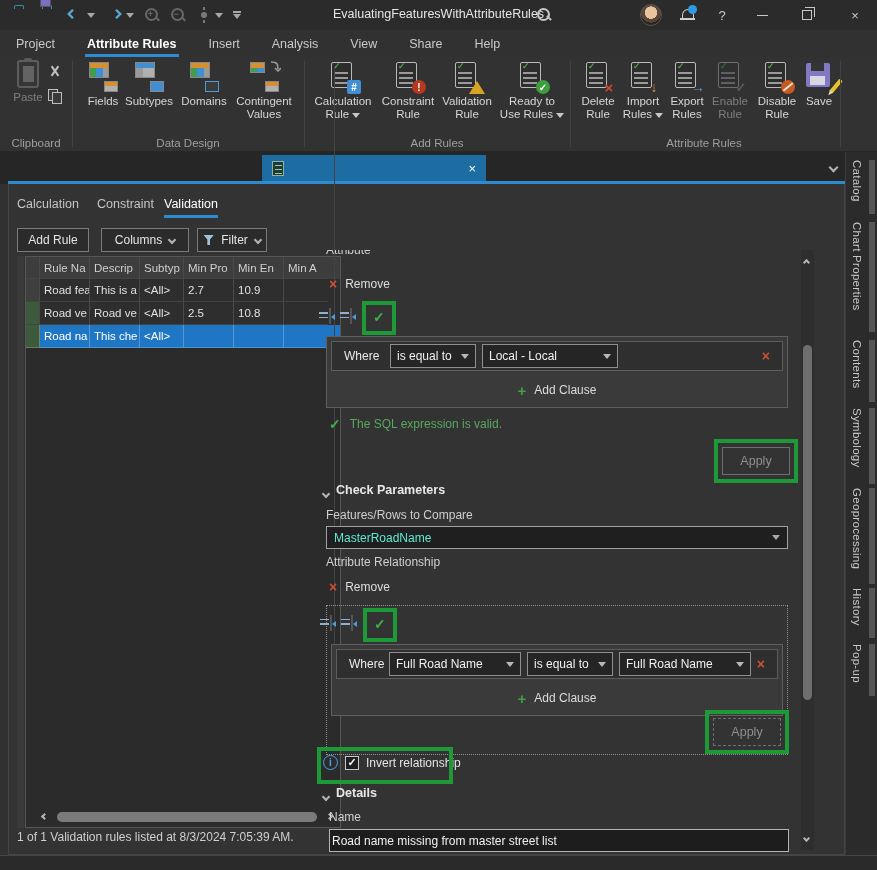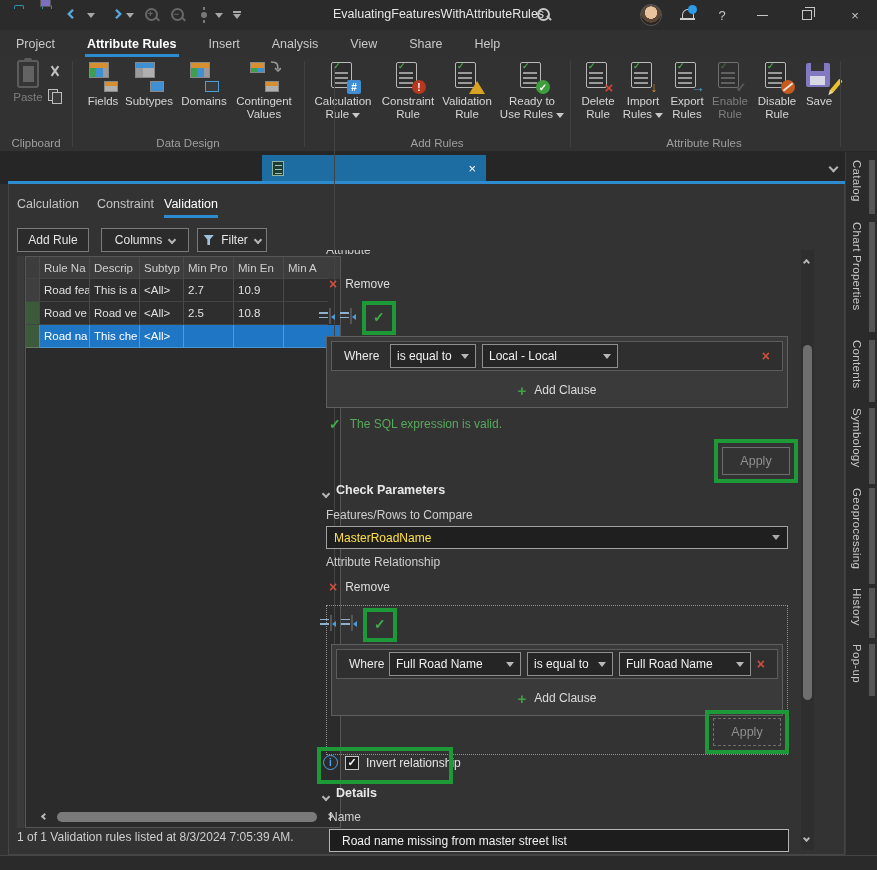--- a/index.html
+++ b/index.html
@@ -147,28 +147,28 @@
   .green-box { position:absolute; border:4px solid #1d9937; pointer-events:none; z-index:5; }
   .exp-ico { position:relative; width:16px; height:15px; background:#2d2d2d; border:1px solid #555; }
   .exp-ico::before { content:""; position:absolute; right:2px; top:3px; width:9px; height:9px; background:repeating-linear-gradient(to bottom,#8fb0cf 0 1.5px,transparent 1.5px 4.5px); }
   .exp-ico::after { content:""; position:absolute; left:1px; top:5px; width:0; height:0; border-top:3px solid transparent; border-bottom:3px solid transparent; border-right:4px solid #4a9fd8; }
   .clausebox { position:absolute; background:#3a3a3a; border:1px solid #5f5f5f; }
   .whererow { position:absolute; left:4px; right:4px; top:4px; height:30px; background:#2f2f2f; border:1px solid #5c5c5c; display:flex; align-items:center; }
   .dd { height:24px; background:#252525; border:1px solid #8f8f8f; color:#f0f0f0; display:flex; align-items:center; padding:0 6px; font-size:12px; }
   .dd .caret-d { margin-left:auto; border-top-color:#b8b8b8; }
   .addclause { position:absolute; left:4px; right:4px; bottom:3px; height:28px; display:flex; align-items:center; justify-content:center; gap:8px; color:#dcdcdc; font-size:12px; }
   .applybtn { position:absolute; width:68px; height:28px; border:1px solid #6e6e6e; color:#8f8f8f; font-size:12.5px; display:flex; align-items:center; justify-content:center; background:transparent; }
-  .combo { position:absolute; height:23px; background:#1f1f1f; border:1px solid #a2a2a2; color:#fde047; display:flex; align-items:center; padding:4px 7px; font-size:12px; }
+  .combo { position:absolute; height:23px; background:#1f1f1f; border:1px solid #a2a2a2; color:#5eead4; display:flex; align-items:center; padding:4px 7px; font-size:12px; }
   .combo .caret-d { margin-left:auto; }
   .dottedbox { position:absolute; border:1px dotted #909090; }
   .info-ico { position:relative; width:15px; height:15px; border-radius:50%; border:1.5px solid #4da3e8; display:inline-flex; align-items:center; justify-content:center; color:#4da3e8; font-size:10px; font-weight:bold; }
   .info-ico::after { content:"i"; }
   .cb { position:relative; width:14px; height:14px; border:1px solid #c8c8c8; background:#1e1e1e; display:inline-flex; align-items:center; justify-content:center; }
   .cb::after { content:"✓"; color:#f0f0f0; font-size:11px; font-weight:bold; }
-  .textinput { position:absolute; height:23px; background:#1d1d1d; border:1px solid #b5b5b5; color:#f0f0f0; font-size:12px; padding:0 12px; font-family:"Liberation Sans",sans-serif; }
+  .textinput { position:absolute; height:23px; background:#1d1d1d; border:1px solid #b5b5b5; color:#f0f0f0; font-size:12px; padding:0 2px; font-family:"Liberation Sans",sans-serif; }
   .vscroll { position:absolute; left:484px; top:0px; width:13px; height:600px; background:#2e2e2e; }
   .vthumb { position:absolute; left:2px; top:95px; width:9px; height:355px; background:#6e6e6e; border-radius:5px; }
 
   
   .dock { position:absolute; left:845px; top:152px; width:32px; height:718px; background:#2b2b2b; border-left:1px solid #3c3c3c; }
   .dock-tab { position:absolute; left:0; width:32px; display:flex; }
   .dock-tab .txt { writing-mode:vertical-rl; font-size:11.5px; color:#c6c6c6; padding-left:5px; letter-spacing:.3px; }
   .dock-tab .bar { position:absolute; right:3px; top:0; bottom:0; width:6px; background:#565656; }
   .bottomstrip { position:absolute; left:0; top:855px; width:877px; height:15px; background:#2a2a2a; border-top:1px solid #454545; }
 </style>

